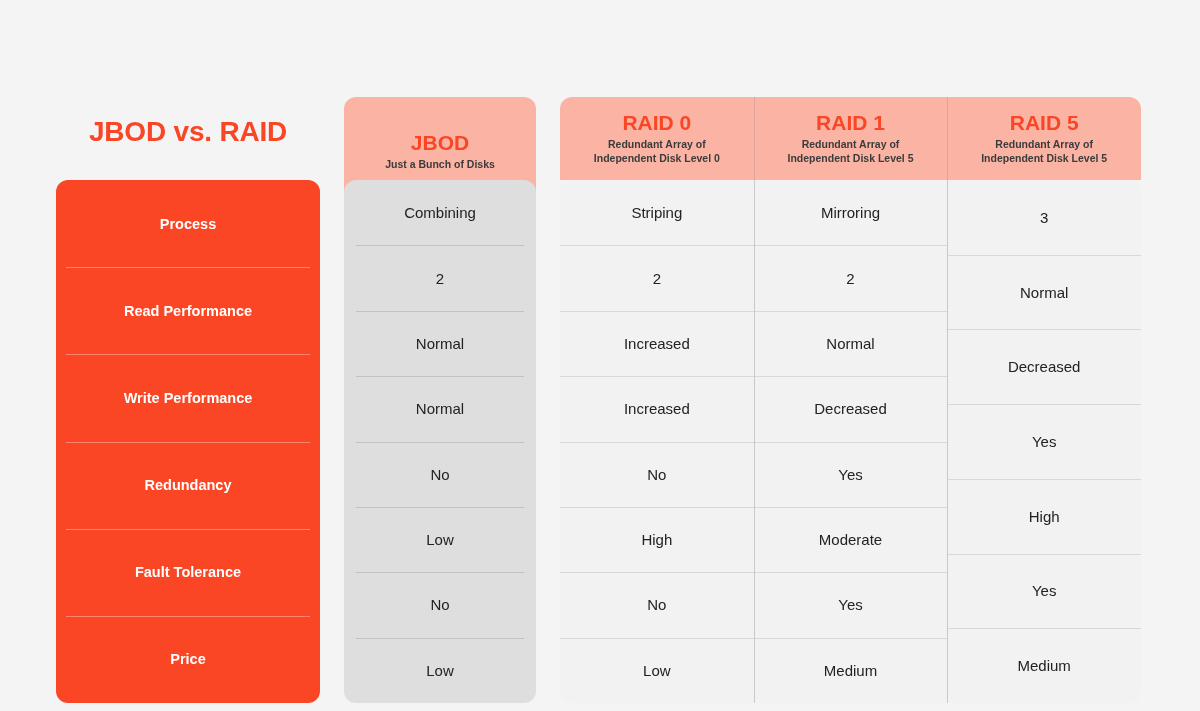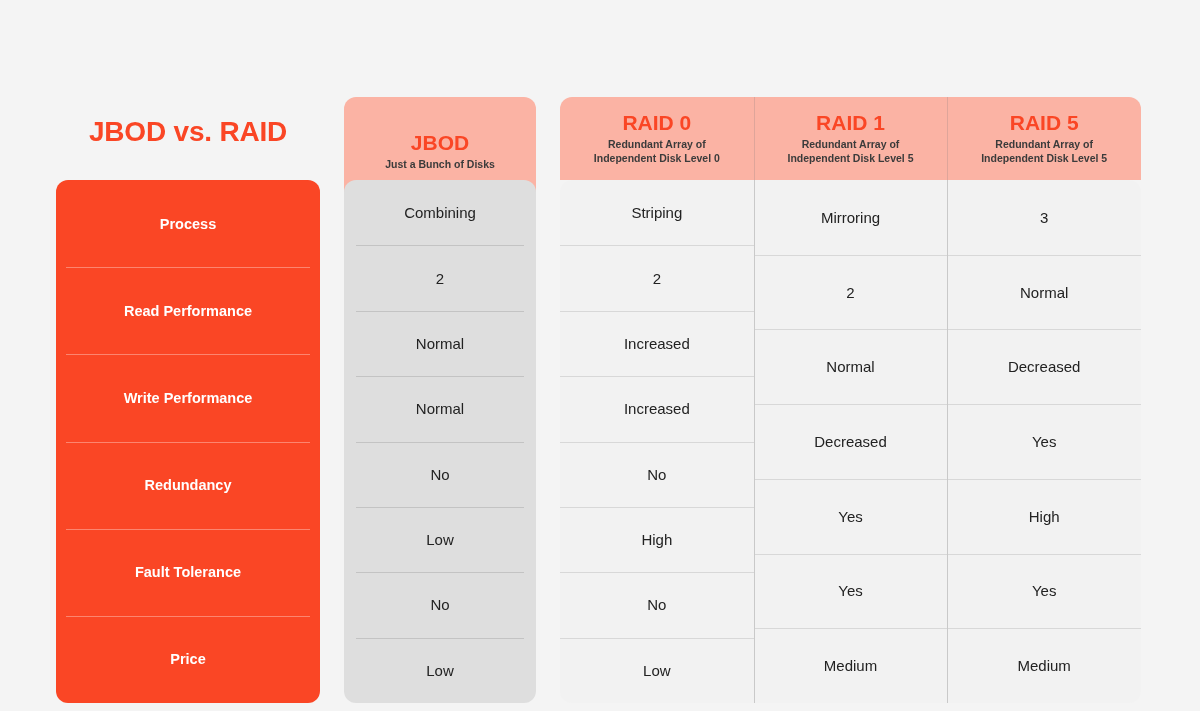--- a/index.html
+++ b/index.html
@@ -245,20 +245,21 @@
       <div class="val-cell">No</div>
       <div class="val-cell">Low</div>
     </div>
 
     <div class="raid-col">
       <div class="val-cell">Mirroring</div>
       <div class="val-cell">2</div>
       <div class="val-cell">Normal</div>
       <div class="val-cell">Decreased</div>
       <div class="val-cell">Yes</div>
+      <div class="val-cell">Moderate</div>
       <div class="val-cell">Yes</div>
       <div class="val-cell">Medium</div>
     </div>
 
     <div class="raid-col">
       <div class="val-cell">3</div>
       <div class="val-cell">Normal</div>
       <div class="val-cell">Decreased</div>
       <div class="val-cell">Yes</div>
       <div class="val-cell">High</div>

